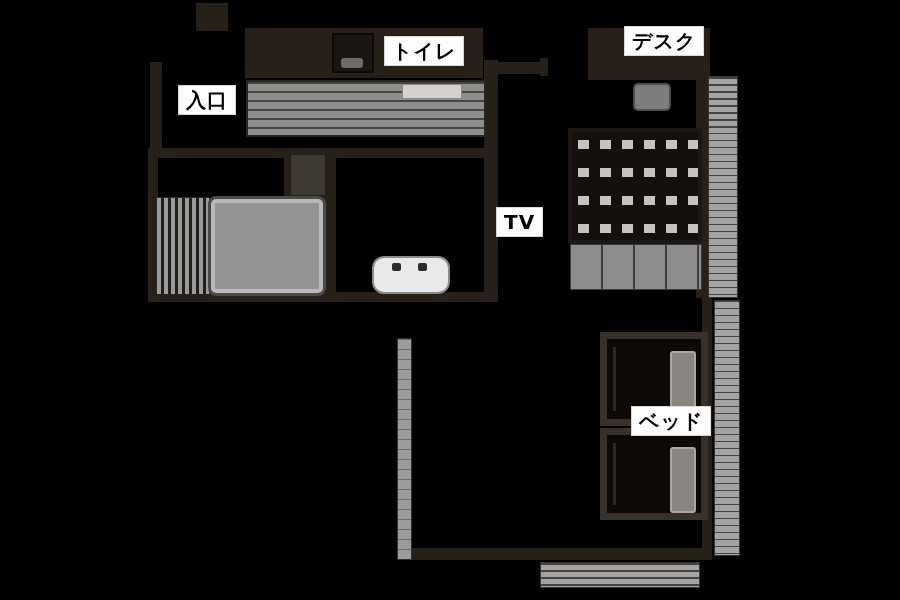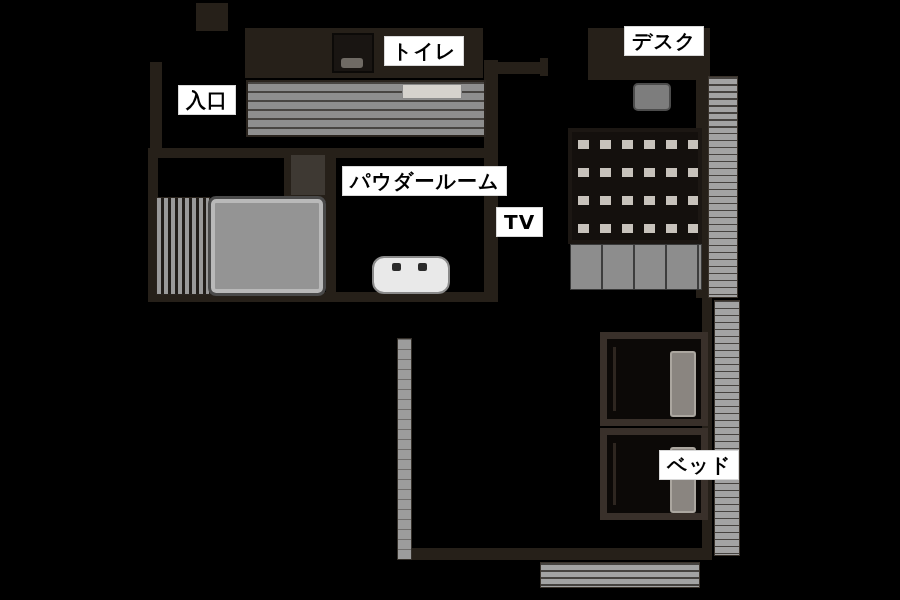--- a/index.html
+++ b/index.html
@@ -92,17 +92,16 @@
     <div class="pillow"></div>
   </div>
   <div class="bed" style="left:600px;top:428px;width:94px;height:78px;">
     <div class="bed-line"></div>
     <div class="pillow"></div>
   </div>
 
   <div class="label" style="left:179px;top:86px;">入口</div>
   <div class="label" style="left:385px;top:37px;">トイレ</div>
   <div class="label" style="left:618px;top:27px;margin-left:7px;">デスク</div>
-  <div class="label" style="left:343px;top:167px;">パウダールーム</div>
   <div class="label" style="left:491px;top:208px;margin-left:6px;">TV</div>
-  <div class="label" style="left:660px;top:407px;margin-top:44px;">ベッド</div>
+  <div class="label" style="left:632px;top:407px;">ベッド</div>
 
 </div>
 
 </body></html>

